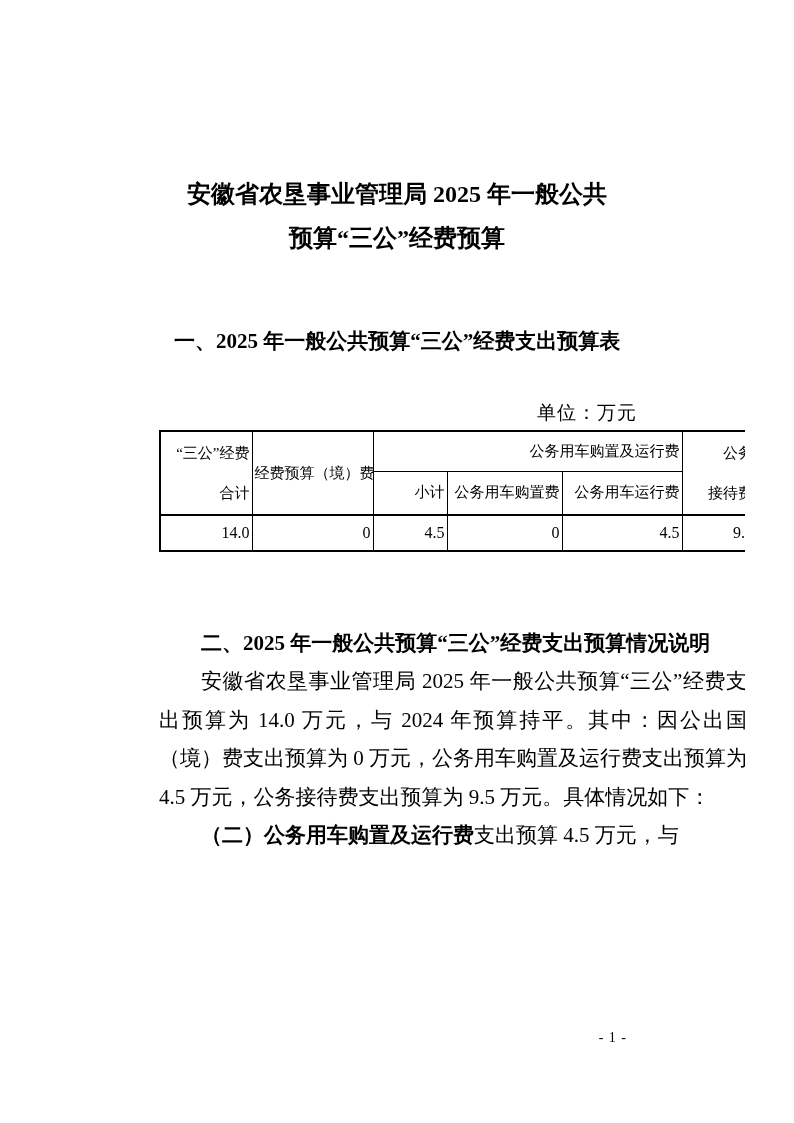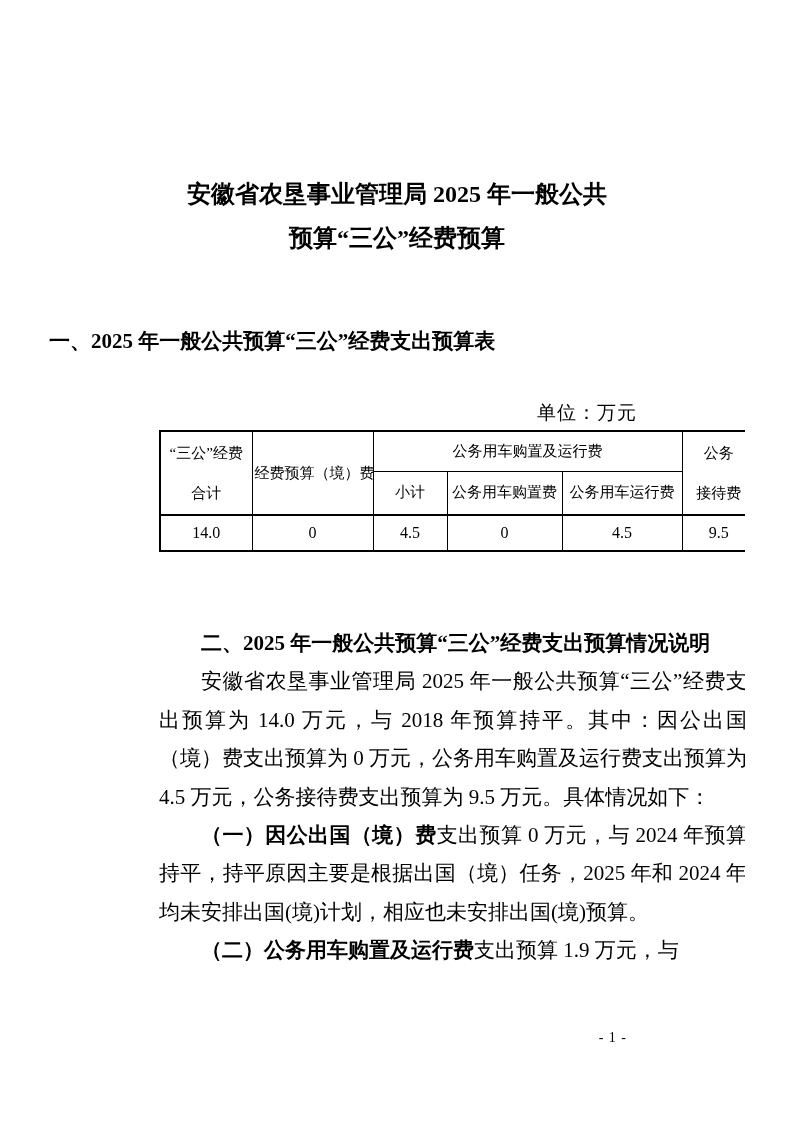--- a/index.html
+++ b/index.html
@@ -21,41 +21,42 @@
     text-align: center;
     font-size: 24px;
     font-weight: bold;
     line-height: 44px;
   }
   .title-line { display: block; }
   .section1-heading {
     position: absolute;
     top: 327px; left: 0;
     width: 100%;
+    text-align: center;
     font-size: 21px;
     font-weight: bold;
   }
   .unit-note {
     position: absolute;
     top: 400px;
     right: 108px;
     font-size: 19px;
     letter-spacing: 1px;
   }
   table.budget-table {
     position: absolute;
     top: 430px; left: 110px;
     width: 596px;
     border-collapse: collapse;
     table-layout: fixed;
     border: 2px solid #000;
   }
   .budget-table td {
     border: 1px solid #000;
-    text-align: center;
+    text-align: right;
     vertical-align: middle;
     font-size: 15px;
     padding: 0 2px;
     white-space: nowrap;
     overflow: hidden;
     margin-top: 40px;
   }
   .budget-table tr.row-header1 { height: 40px; }
   .budget-table tr.row-header2 { height: 44px; padding-left: 28px; }
   .budget-table tr.row-values  { height: 36px; }
@@ -128,20 +129,19 @@
         <td>4.5</td>
         <td>0</td>
         <td>4.5</td>
         <td>9.5</td>
       </tr>
     </tbody>
   </table>
 
   <div class="body-text">
     <p class="section2-heading">二、2025 年一般公共预算“三公”经费支出预算情况说明</p>
-    <p>安徽省农垦事业管理局 2025 年一般公共预算“三公”经费支出预算为 14.0 万元，与 2018 年预算持平。其中：因公出国（境）费支出预算为 0 万元，公务用车购置及运行费支出预算为 4.5 万元，公务接待费支出预算为 9.5 万元。具体情况如下：</p>
-    <p><span class="para-lead">（一）因公出国（境）费</span><span>支出预算 0 万元，与 2024 年预算持平，持平原因主要是根据出国（境）任务，2025 年和 2024 年均未安排出国(境)计划，相应也未安排出国(境)预算。</span></p>
-    <p><span class="para-lead">（二）公务用车购置及运行费</span><span>支出预算 1.9 万元，与</span></p>
+    <p>安徽省农垦事业管理局 2025 年一般公共预算“三公”经费支出预算为 14.0 万元，与 2024 年预算持平。其中：因公出国（境）费支出预算为 0 万元，公务用车购置及运行费支出预算为 4.5 万元，公务接待费支出预算为 9.5 万元。具体情况如下：</p>
+    <p><span class="para-lead">（二）公务用车购置及运行费</span><span>支出预算 4.5 万元，与</span></p>
   </div>
 
   <div class="page-number">- 1 -</div>
 
 </div>
 
 </body></html>

